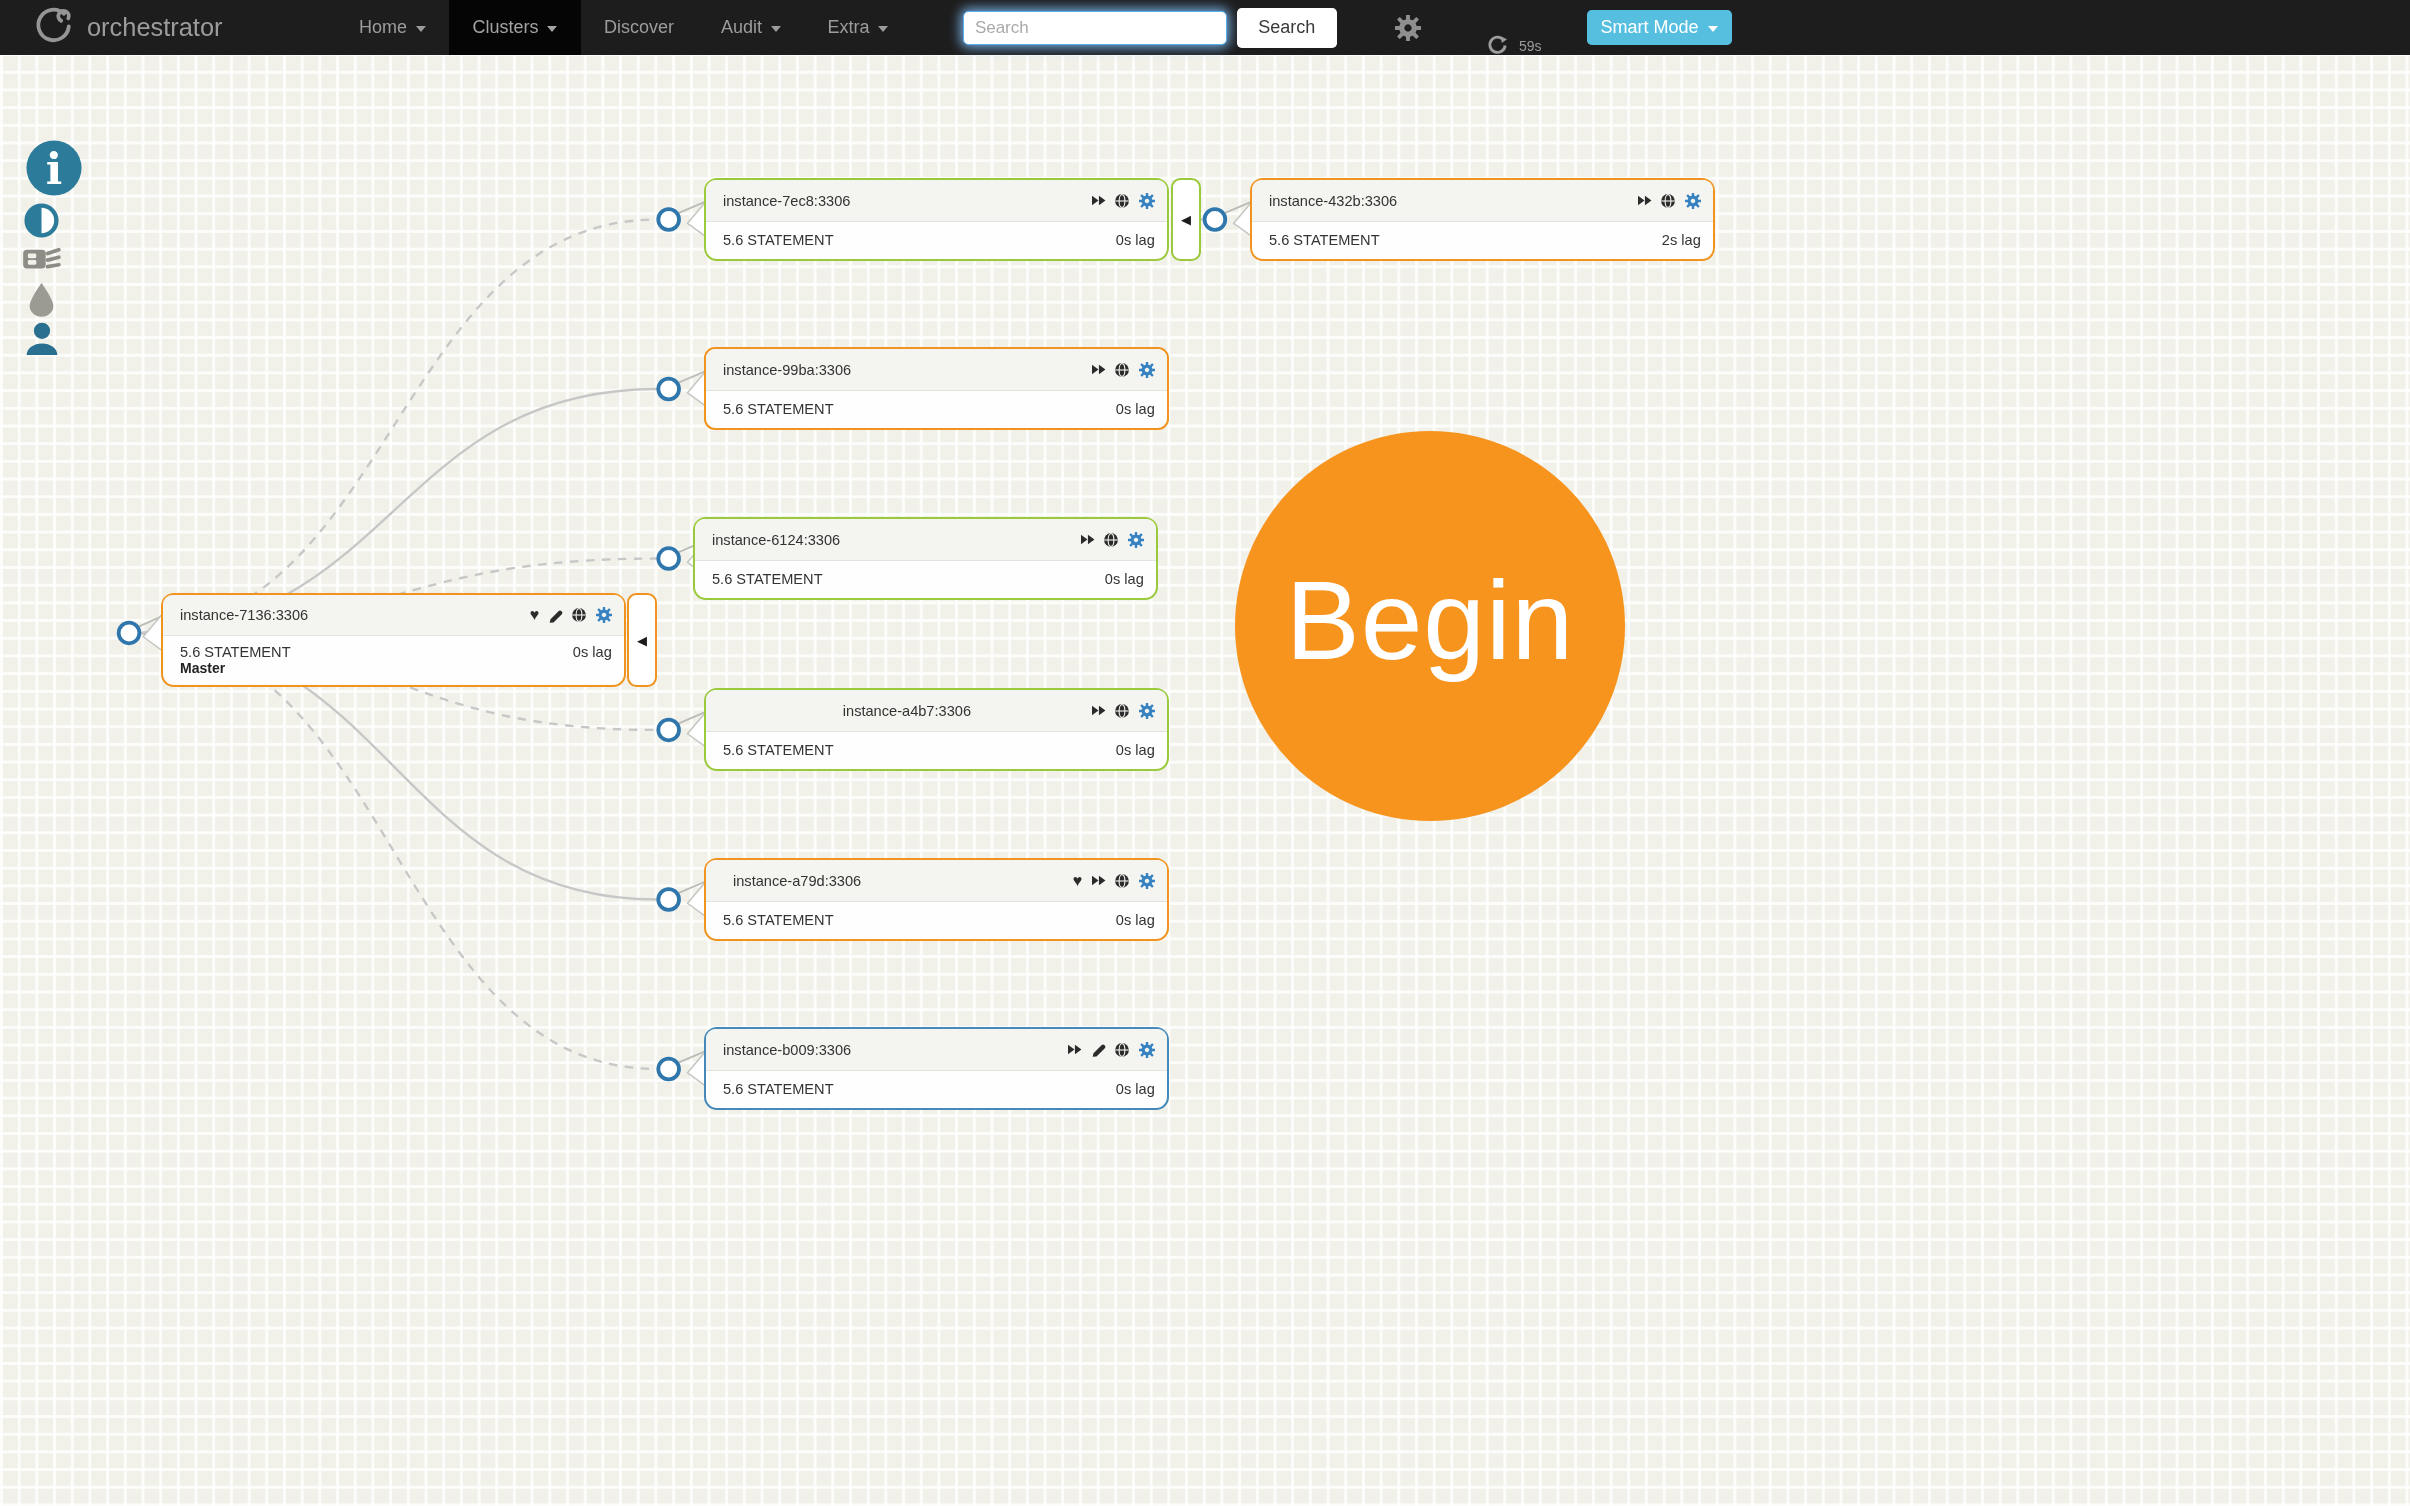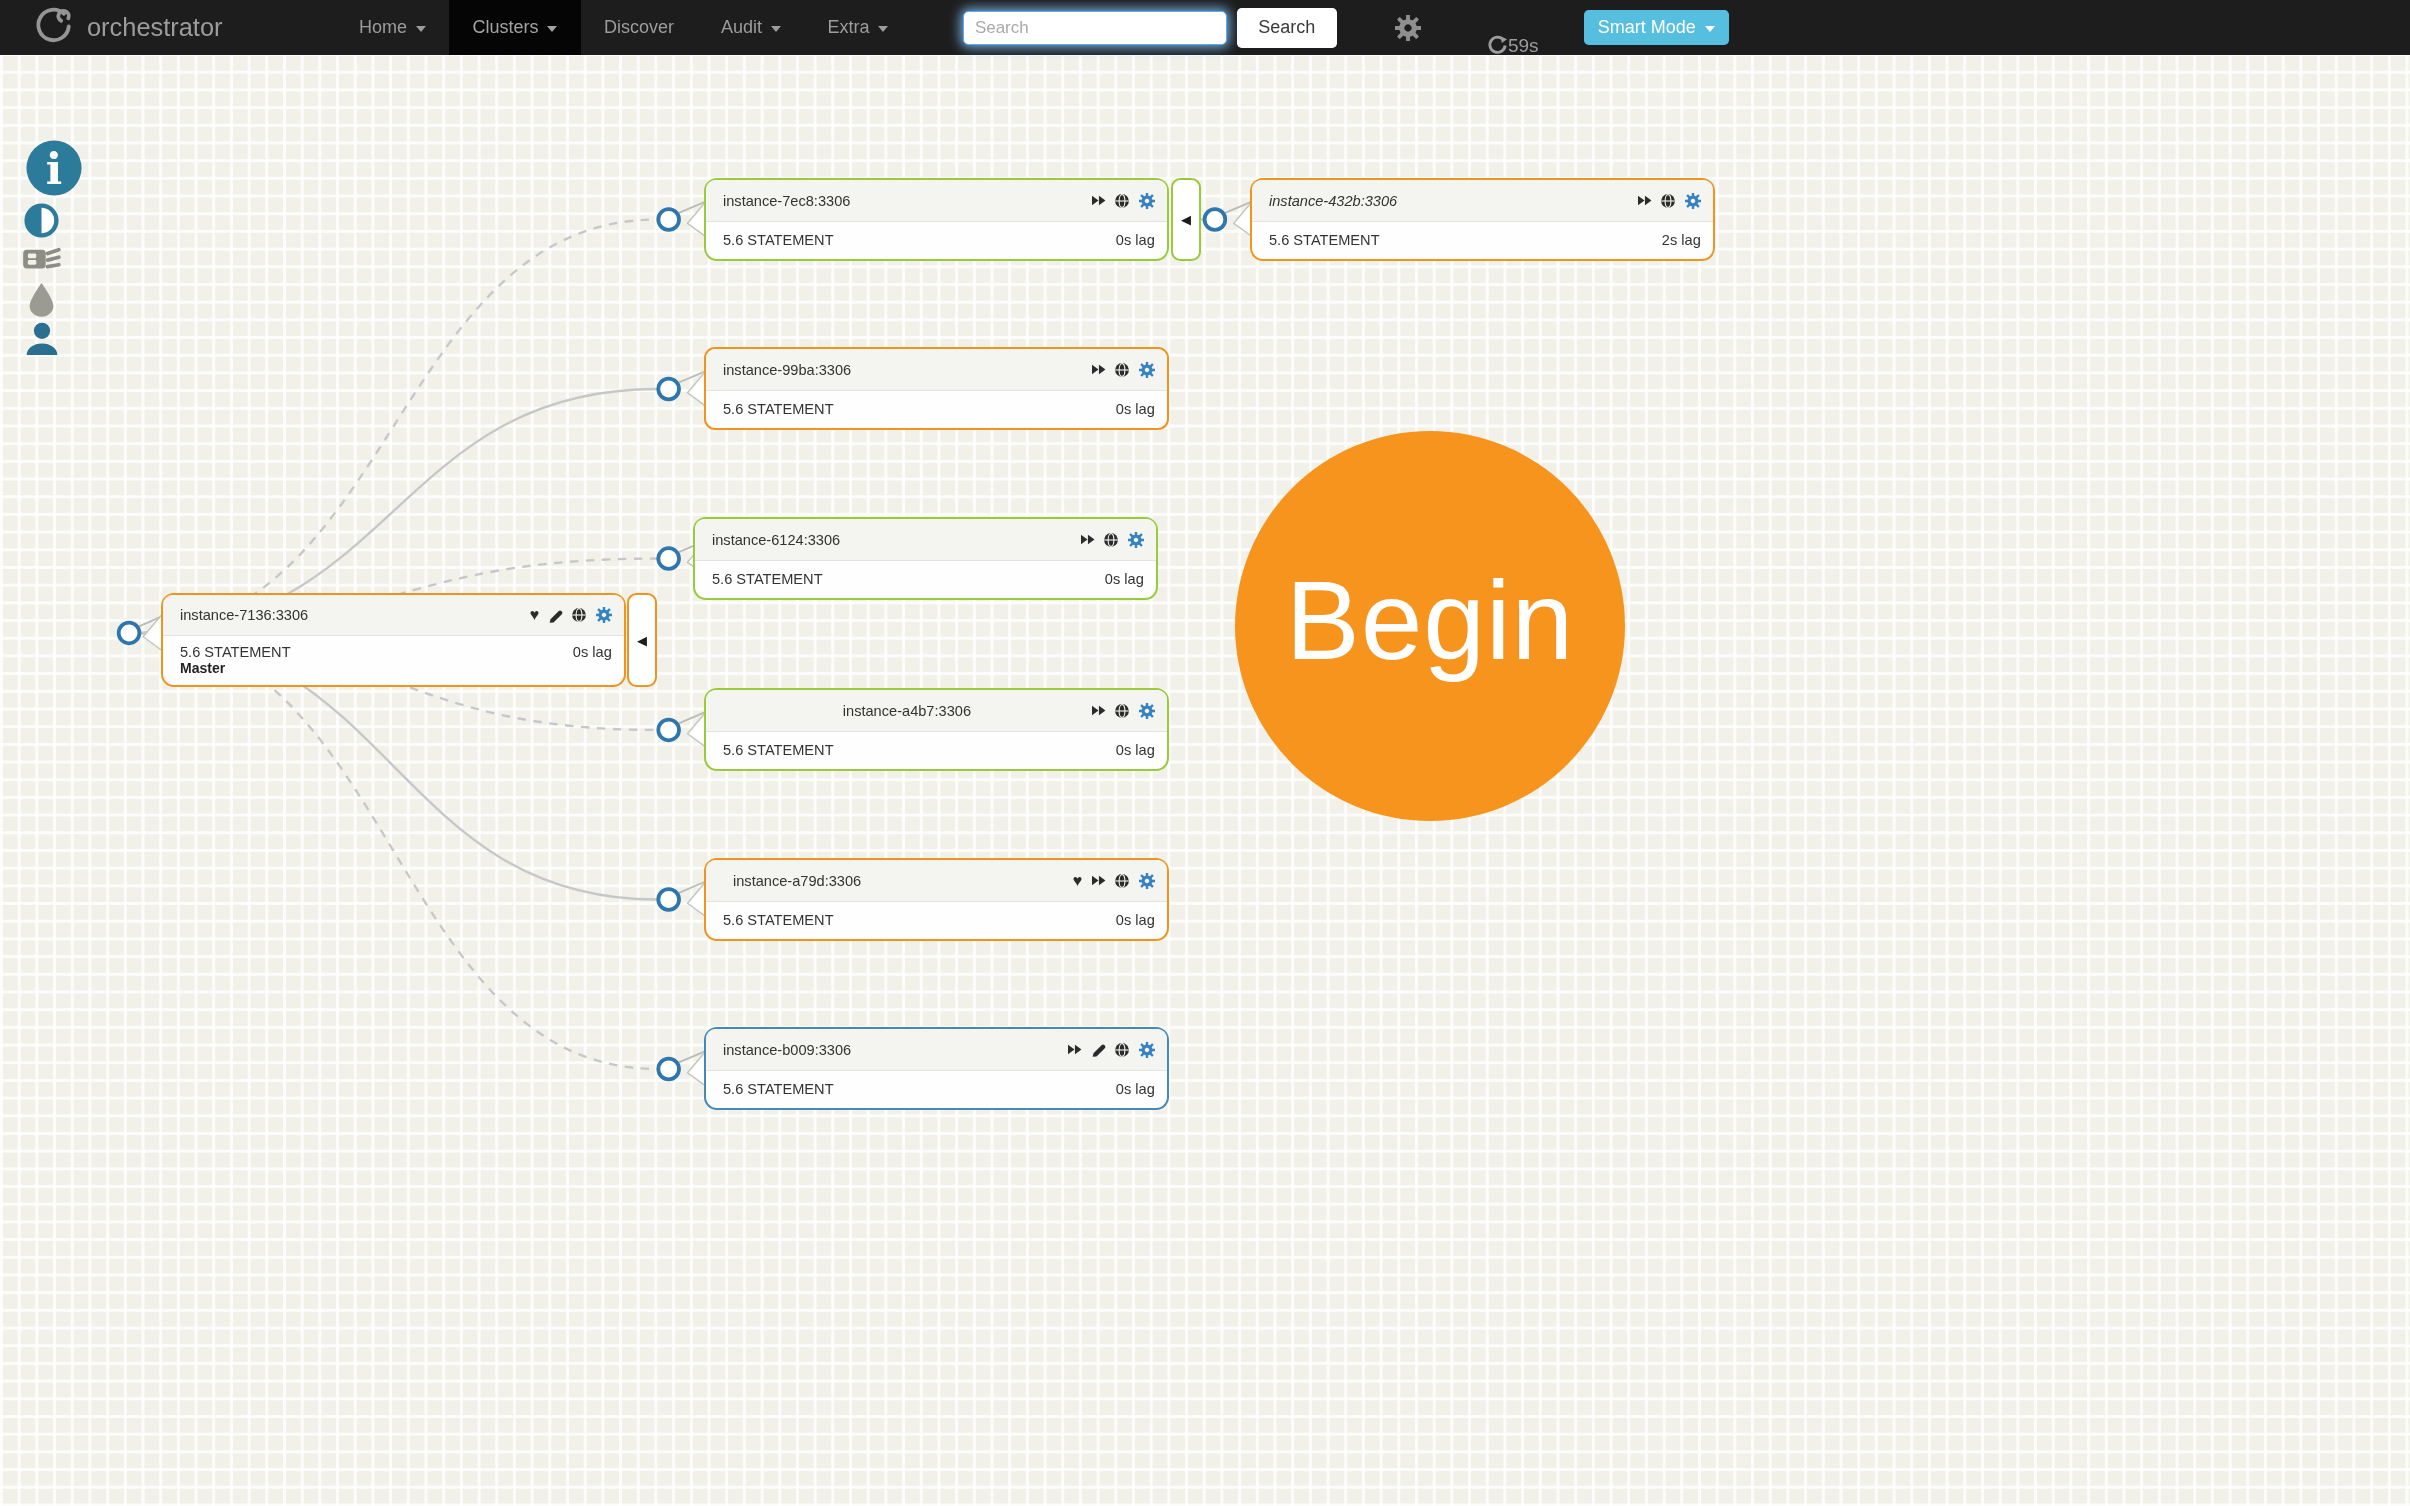--- a/index.html
+++ b/index.html
@@ -23,21 +23,21 @@
   .nav-item.active{background:#050505;color:#a3a3a3;}
   .caret{width:0;height:0;border-left:5.6px solid transparent;border-right:5.6px solid transparent;
     border-top:6.6px solid currentColor;margin-top:2.8px;}
   .search-input{margin-left:51px;width:240px;height:32px;border-radius:5.6px;
     border:1.9px solid #54aef0;box-shadow:0 0 11.3px 2.8px rgba(130,195,255,.85);
     padding:0 11.3px;font-size:17px;outline:none;color:#333;font-family:"Liberation Sans",sans-serif;}
   .search-input::placeholder{color:#a9a9a9;}
   .search-btn{margin-left:9.4px;height:40px;padding:0 21.7px;background:#ffffff;color:#3a3a3a;
     border:none;border-radius:4.7px;font-size:18px;cursor:pointer;font-family:"Liberation Sans",sans-serif;}
   .nav-gear{margin-left:58px;display:flex;align-items:center;cursor:pointer;}
-  .refresh{margin-left:66px;display:flex;align-items:center;gap:0;color:#9c9c9c;font-size:19px;cursor:pointer;margin-top:36px;}
+  .refresh{margin-left:66px;display:flex;align-items:center;gap:11px;color:#9c9c9c;font-size:14px;cursor:pointer;margin-top:36px;}
   .smart-btn{margin-left:45px;background:#56bfdf;color:#fff;border:none;border-radius:4.7px;
     height:35px;padding:0 14px;font-size:18px;display:flex;align-items:center;gap:9.4px;cursor:pointer;
     font-family:"Liberation Sans",sans-serif;}
   .smart-btn .caret{border-top-color:#fff;}
   
   .side-icon{position:absolute;cursor:pointer;line-height:0;}
   
   .edges{position:absolute;top:0;left:0;z-index:1;}
   .edge{fill:none;stroke:#c7c7c7;stroke-width:2.5;}
   .edge.dashed{stroke-dasharray:9 8;}
@@ -504,21 +504,21 @@
     </div>
     <div class="node-body" style="height: 35px;">
       <div class="meta-row">
         <span>5.6 STATEMENT</span>
         <span>0s lag</span>
       </div>
 
     </div>
   </div>
     <div class="node" style="left: 1250px; top: 178px; width: 465px; height: 83px; border-color: rgb(240, 148, 31);">
-    <div class="node-header" style="height: 41px; font-style: italic;">
+    <div class="node-header" style="height: 41px;">
       <span class="node-title">instance-432b:3306</span>
       <span class="node-icons">
           <span class="ic">
             <svg width="15" height="13" viewBox="0 0 16 14">
               <polygon points="1,2 8,7 1,12" fill="#2b2b2b"></polygon>
               <polygon points="8.5,2 15.5,7 8.5,12" fill="#2b2b2b"></polygon>
             </svg>
           </span>
           <span class="ic">
             <svg width="16" height="16" viewBox="0 0 20 20">

